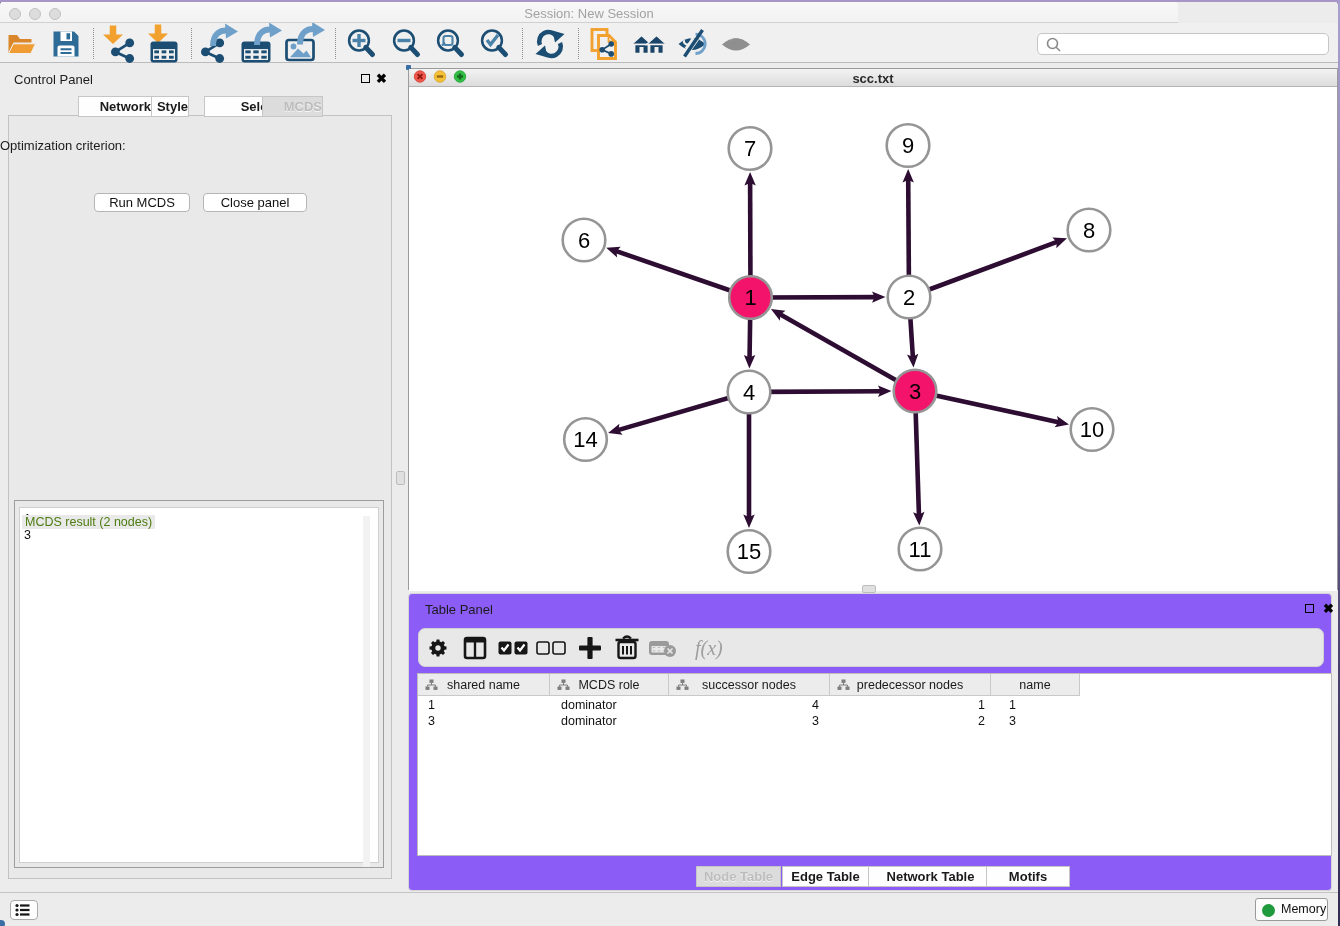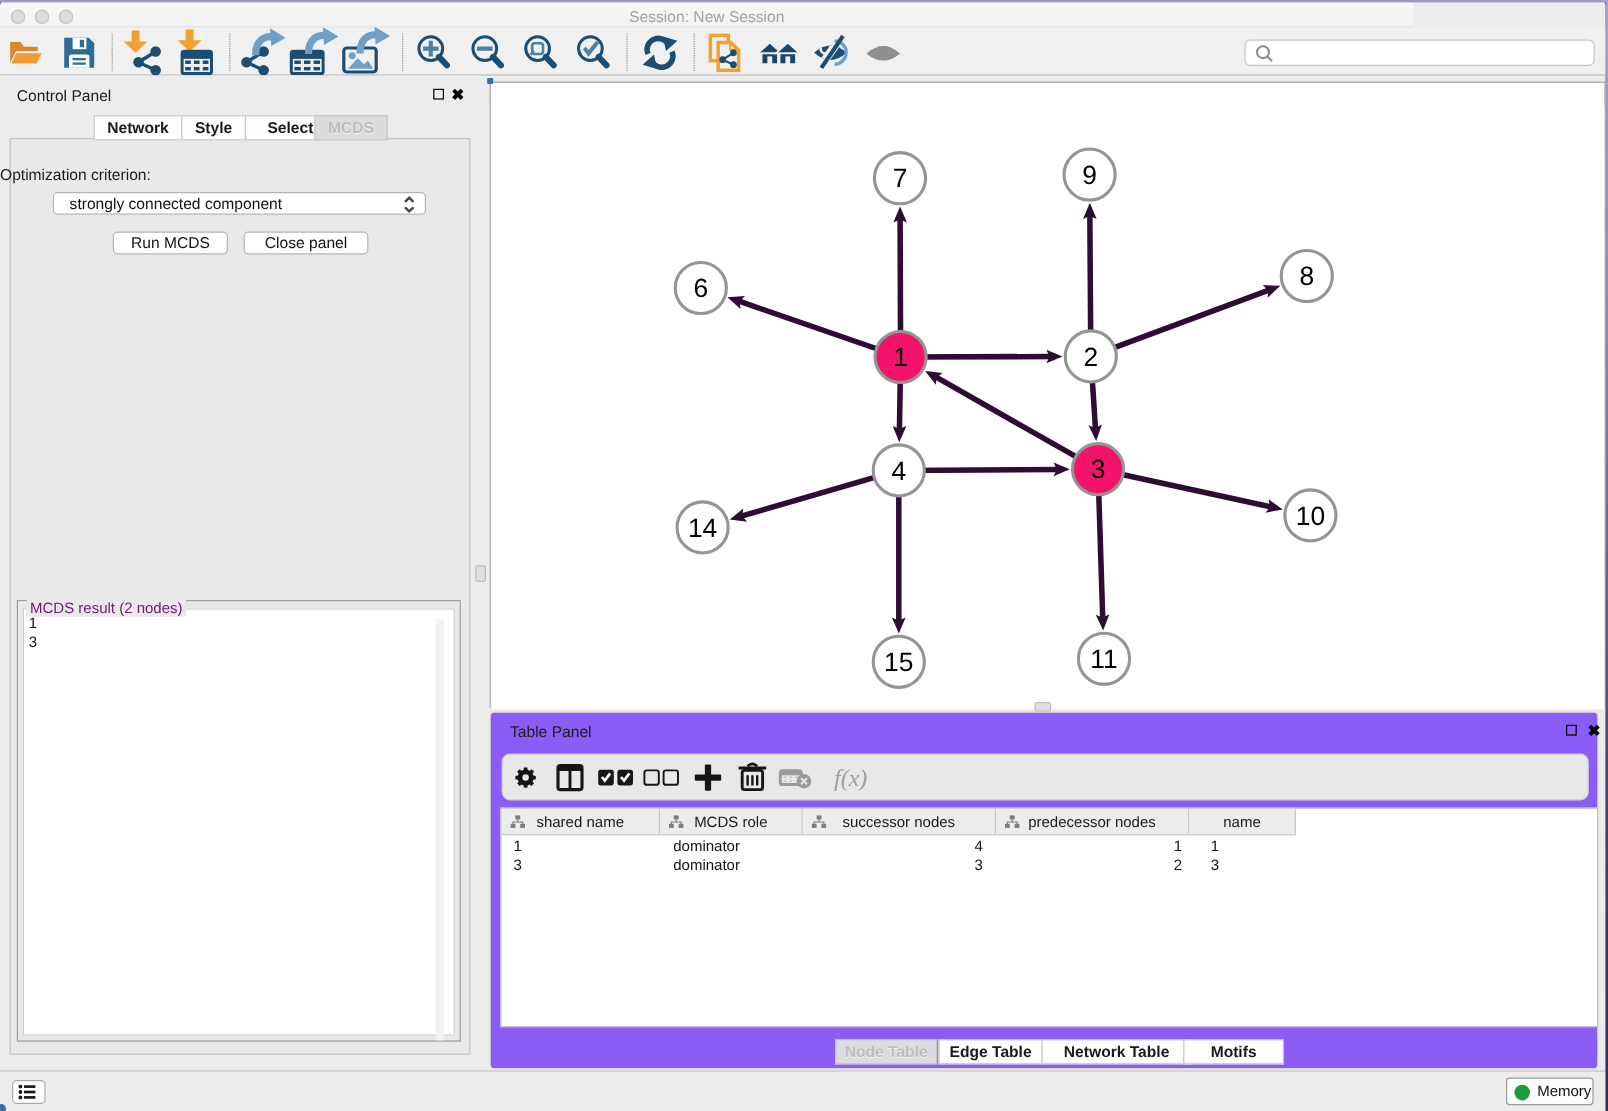--- a/index.html
+++ b/index.html
@@ -13,27 +13,27 @@
 
 #toolbar{position:absolute;left:0;top:23px;width:1338px;height:40px;background:#f0f0f0;border-bottom:1px solid #bbb}
 .tsep{position:absolute;top:5px;height:31px;width:0;border-left:1px dotted #8f8f8f}
 #search{position:absolute;left:1037px;top:10px;width:292px;height:22px;background:#fff;border:1px solid #c6c6c6;border-radius:5px}
 
 #cpanel{position:absolute;left:0;top:63px;width:400px;height:829px;background:#ececec}
 #cphead{position:absolute;left:14px;top:9px;font-size:13px;color:#1c1c1c}
 #cpbox{position:absolute;left:8px;top:52px;width:384px;height:764px;background:#e9e9e9;border:1px solid #c2c2c2}
 .wsq{position:absolute;width:9px;height:9px;border:1.5px solid #000}
 .wx{position:absolute;font-size:13px;font-weight:bold;color:#000}
-.tabrow .tab{position:absolute;top:33px;height:21px;background:#fefefe;border:1px solid #c6c6c6;font-size:13px;font-weight:700;color:#1a1a1a;text-align:center;line-height:19px}
+.tabrow .tab{position:absolute;top:33px;height:21px;background:#fefefe;border:1px solid #c6c6c6;font-size:13px;font-weight:700;color:#1a1a1a;text-align:right;line-height:19px}
 .tabsel{background:#dcdcdc !important;color:#bdbdbd !important;text-shadow:0 1px 0 #f5f5f5}
 #optlabel{position:absolute;left:0;top:75px;width:400px;text-align:left;font-size:13px;color:#1b1b1b}
 #dropdown{position:absolute;left:44px;top:97px;width:311px;height:19px;background:#fff;border:1px solid #b5b5b5;border-radius:4px;font-size:13px;color:#111;line-height:17px;padding-left:13px}
 .btn{position:absolute;height:19px;background:#fff;border:1px solid #b5b5b5;border-radius:4px;font-size:13px;color:#111;text-align:center;line-height:17px}
 #grp{position:absolute;left:14px;top:437px;width:370px;height:368px;border:1px solid #9d9d9d}
-#grplab{position:absolute;left:22px;top:437px;background:#e9e9e9;padding:0 3px;font-size:12.5px;color:#701a75}
+#grplab{position:absolute;left:22px;top:452px;background:#e9e9e9;padding:0 3px;font-size:12.5px;color:#4d7c0f}
 #grpwhite{position:absolute;left:4px;top:6px;width:360px;height:356px;background:#fff;border:1px solid #cfcfcf;font-size:12.5px;color:#111;padding:3px 0 0 4px;line-height:16px}
 #grpsb{position:absolute;right:8px;top:8px;width:7px;height:351px;background:#f2f2f2}
 
 #netframe{position:absolute;left:408px;top:68px;width:930px;height:522px;border:1px solid #9b9b9b;background:#fff}
 #nettitle{position:absolute;left:0;top:0;width:100%;height:18px;background:linear-gradient(#f3f3f3,#dcdcdc);border-bottom:1px solid #b3b3b3}
 #nettitle span.t{position:absolute;left:0;right:0;top:2px;text-align:center;font-size:13px;font-weight:700;color:#2a2a2a}
 #netcanvas{position:absolute;left:0px;top:19px;width:928px;height:503px;background:#fff;overflow:hidden}
 
 #tpanel{position:absolute;left:408px;top:593px;width:924px;height:298px;background:#8b5cf6;border:1px solid #d6d6d6;border-radius:4px}
 #tphead{position:absolute;left:16px;top:8px;font-size:13px;color:#1c1c1c}
@@ -176,38 +176,45 @@
         </svg>
       </div>
   </div>
   <div id="cpanel">
     <div id="cphead">Control Panel</div>
     <div class="wsq" style="left:361px;top:11px"></div>
     <div class="wx" style="left:376px;top:8px">✖</div>
     <div id="cpbox"></div>
     <div class="tabrow">
       <div class="tab" style="left:78px;width:74px">Network</div>
-      <div class="tab" style="left:151px;width:54px">Style</div>
+      <div class="tab" style="left:151px;width:38px">Style</div>
       <div class="tab" style="left:204px;width:76px">Select</div>
       <div class="tab tabsel" style="left:262px;width:61px">MCDS</div>
     </div>
     <div id="optlabel">Optimization criterion:</div>
-    <div id="dropdown">strongly connected component<svg width="16" height="17" viewBox="0 0 16 17" style="position:absolute;right:5px;top:1px">
-          <path d="M4.5 6.2 L8 2.8 L11.5 6.2" fill="none" stroke="#444" stroke-width="2"></path>
-          <path d="M4.5 10.8 L8 14.2 L11.5 10.8" fill="none" stroke="#444" stroke-width="2"></path>
-        </svg></div>
     <div class="btn" style="left:94px;top:130px;width:96px">Run MCDS</div>
     <div class="btn" style="left:203px;top:130px;width:104px">Close panel</div>
     <div id="grp">
       <div id="grpwhite">1<br>3<div id="grpsb"></div></div>
     </div>
     <div id="grplab">MCDS result (2 nodes)</div>
   </div>
   <div id="netframe">
       <div style="position:absolute;left:-3px;top:-4px;width:5px;height:5px;background:#3a6ea5;border-radius:1px"></div>
+    <div id="nettitle">
+      <svg width="70" height="18" viewBox="0 0 70 18" style="position:absolute;left:0;top:0">
+          <circle cx="11" cy="7.5" r="5.7" fill="#F1564C" stroke="#D64B40" stroke-width="1"></circle>
+          <path d="M8.6 5.1 L13.4 9.9 M13.4 5.1 L8.6 9.9" stroke="#8E1A10" stroke-width="2"></path>
+          <circle cx="31" cy="7.5" r="5.7" fill="#F5C138" stroke="#DCA92C" stroke-width="1"></circle>
+          <path d="M27.8 7.5 H34.2" stroke="#99690F" stroke-width="2.4"></path>
+          <circle cx="51" cy="7.5" r="5.7" fill="#33BF47" stroke="#2BA83C" stroke-width="1"></circle>
+          <path d="M47.9 7.5 H54.1 M51 4.4 V10.6" stroke="#14691F" stroke-width="2.4"></path>
+        </svg>
+      <span class="t">scc.txt</span>
+    </div>
     <div id="netcanvas">
         <svg width="929" height="503" viewBox="0 0 929 503" xmlns="http://www.w3.org/2000/svg" style="position:absolute;left:0;top:0">
           <line x1="341.5" y1="209.5" x2="341.1" y2="92.5" stroke="#2E0D33" stroke-width="4.6"></line>
           <path d="M341.1 84.0 L346.8 97.5 L341.1 94.9 L335.4 97.5 Z" fill="#2E0D33"></path>
           <line x1="341.5" y1="209.5" x2="205.2" y2="162.4" stroke="#2E0D33" stroke-width="4.6"></line>
           <path d="M197.2 159.7 L211.8 158.7 L207.5 163.2 L208.1 169.5 Z" fill="#2E0D33"></path>
           <line x1="341.5" y1="209.5" x2="468.0" y2="209.1" stroke="#2E0D33" stroke-width="4.6"></line>
           <path d="M476.5 209.1 L463.0 214.8 L465.6 209.1 L463.0 203.4 Z" fill="#2E0D33"></path>
           <line x1="341.5" y1="209.5" x2="340.5" y2="272.0" stroke="#2E0D33" stroke-width="4.6"></line>
           <path d="M340.4 280.5 L334.9 266.9 L340.5 269.6 L346.3 267.1 Z" fill="#2E0D33"></path>

